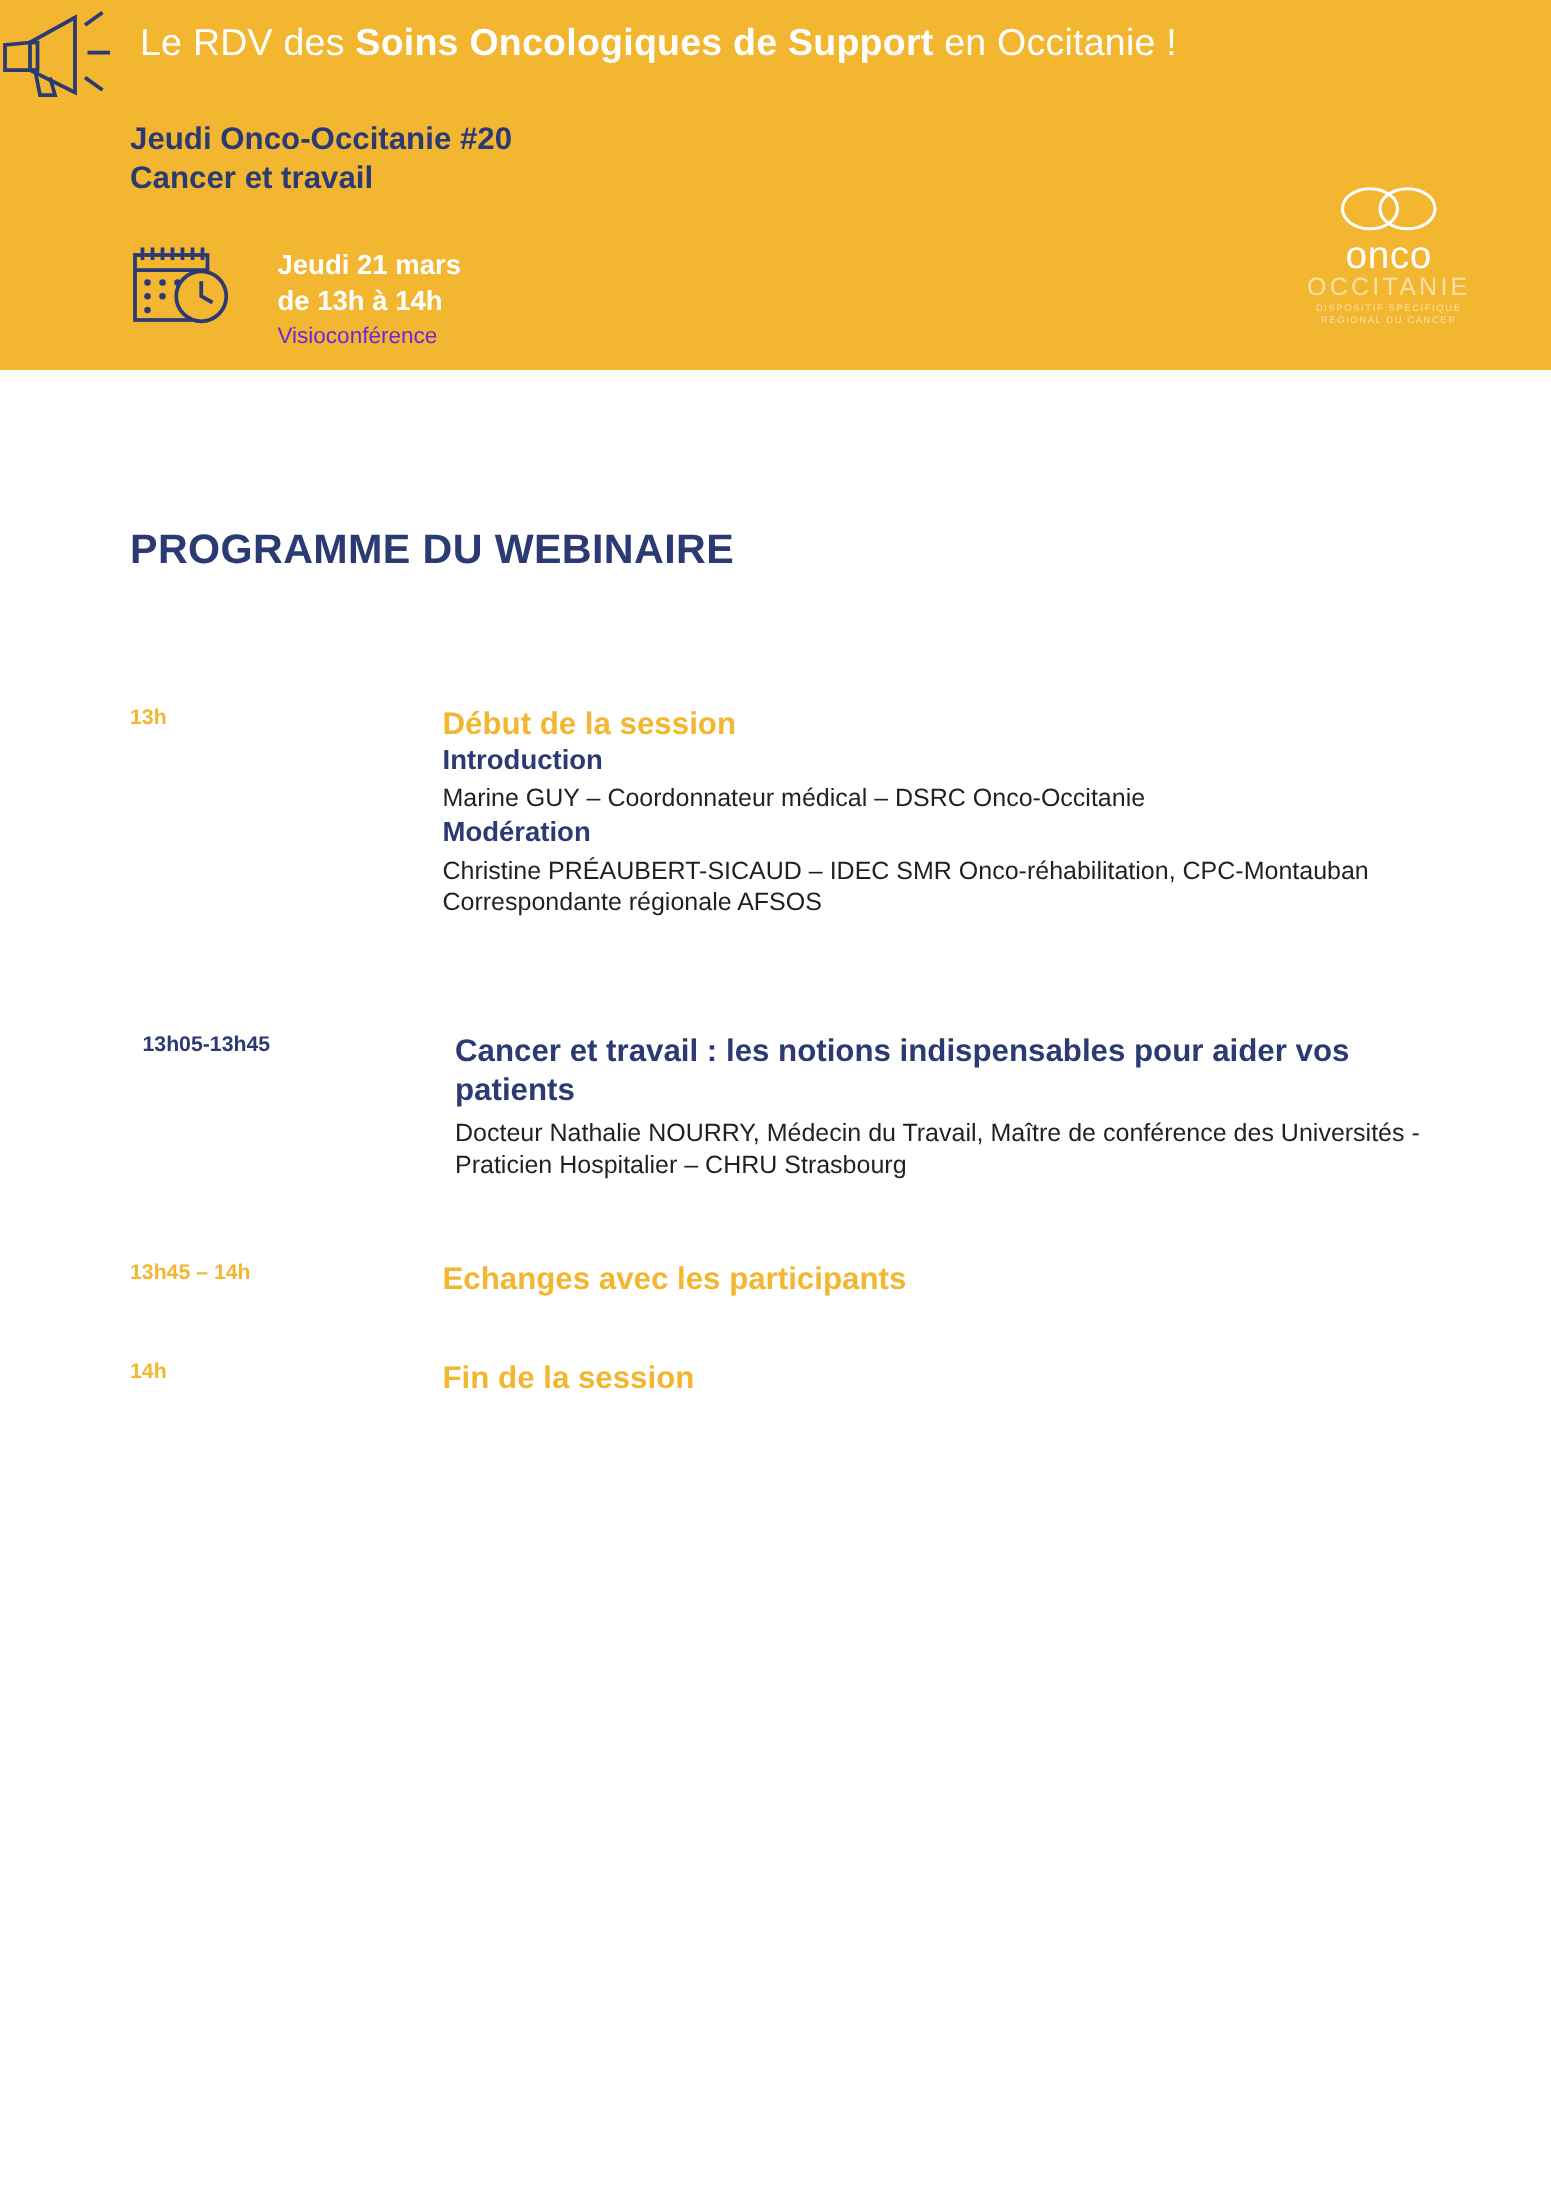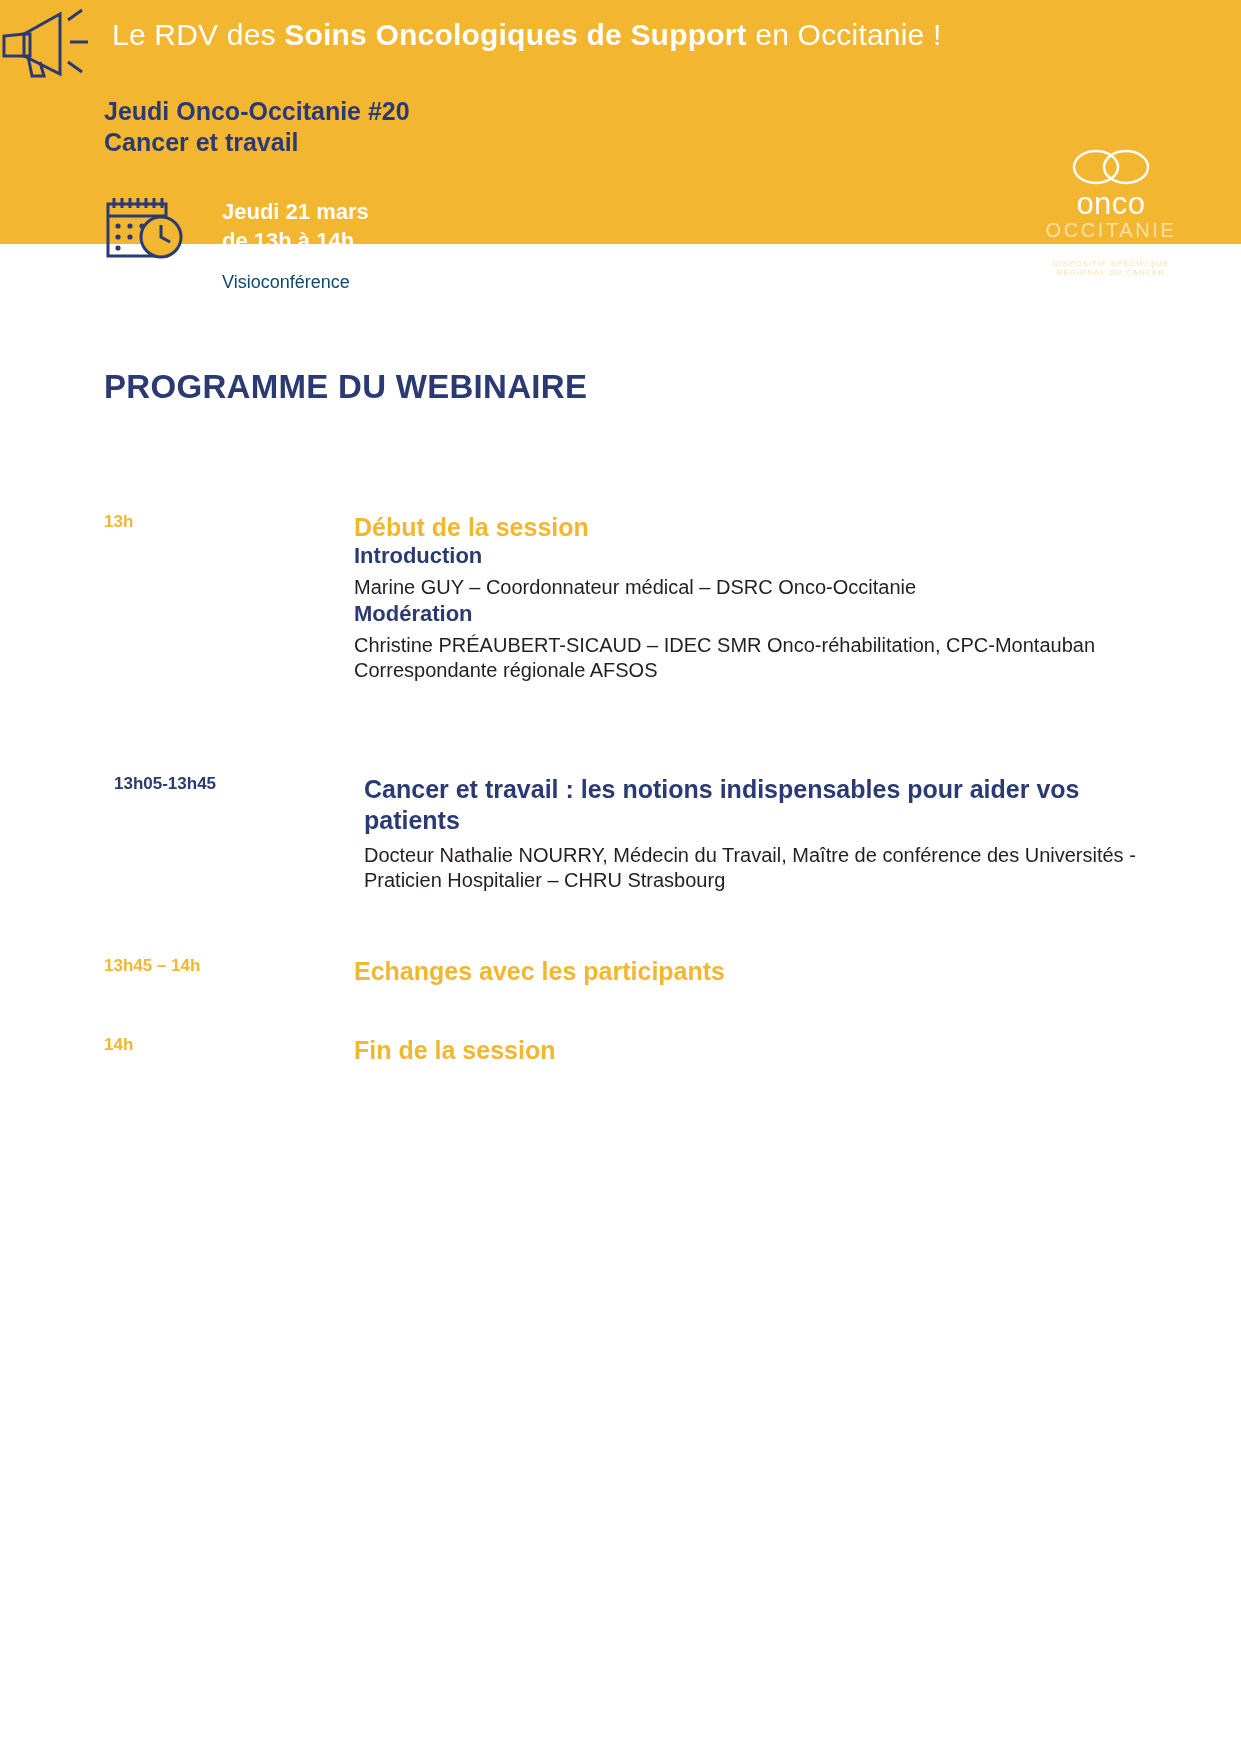--- a/index.html
+++ b/index.html
@@ -13,21 +13,21 @@
     font-family: "Liberation Sans", sans-serif;
     color: #2b3a73;
     position: relative;
     overflow: hidden;
   }
 
   
   .header {
     position: relative;
     width: 1241px;
-    height: 244px;
+    height: 296px;
     background: #f2b630;
     box-sizing: border-box;
     text-decoration: underline;
   }
   .megaphone {
     position: absolute;
     left: 2px;
     top: 2px;
     width: 96px;
     height: 78px;
@@ -72,22 +72,22 @@
   }
   .header-when .w1, .header-when .w2 {
     font-weight: bold;
     font-size: 22px;
     display: block;
     color: #ffffff;
   }
   .header-when .w3 {
     display: block;
     font-size: 18px;
-    color: #0c4a6e;
-    margin-top: 16px;
+    color: #6d28d9;
+    margin-top: 2px;
   }
   .logo {
     position: absolute;
     right: 56px;
     top: 146px;
     width: 148px;
     text-align: center;
     color: #ffffff;
   }
   .logo .logo-mark {
@@ -105,21 +105,21 @@
     font-size: 20px;
     line-height: 1.1;
     letter-spacing: 2.6px;
     color: #fbe0a4;
   }
   .logo .logo-sub {
     display: block;
     font-size: 7.5px;
     letter-spacing: 1.3px;
     color: #fbe0a4;
-    margin-top: 18px;
+    margin-top: 1px;
   }
   .logo .logo-sub2 {
     display: block;
     font-size: 7.5px;
     letter-spacing: 1.3px;
     color: #fbe0a4;
   }
 
   
   .main {

